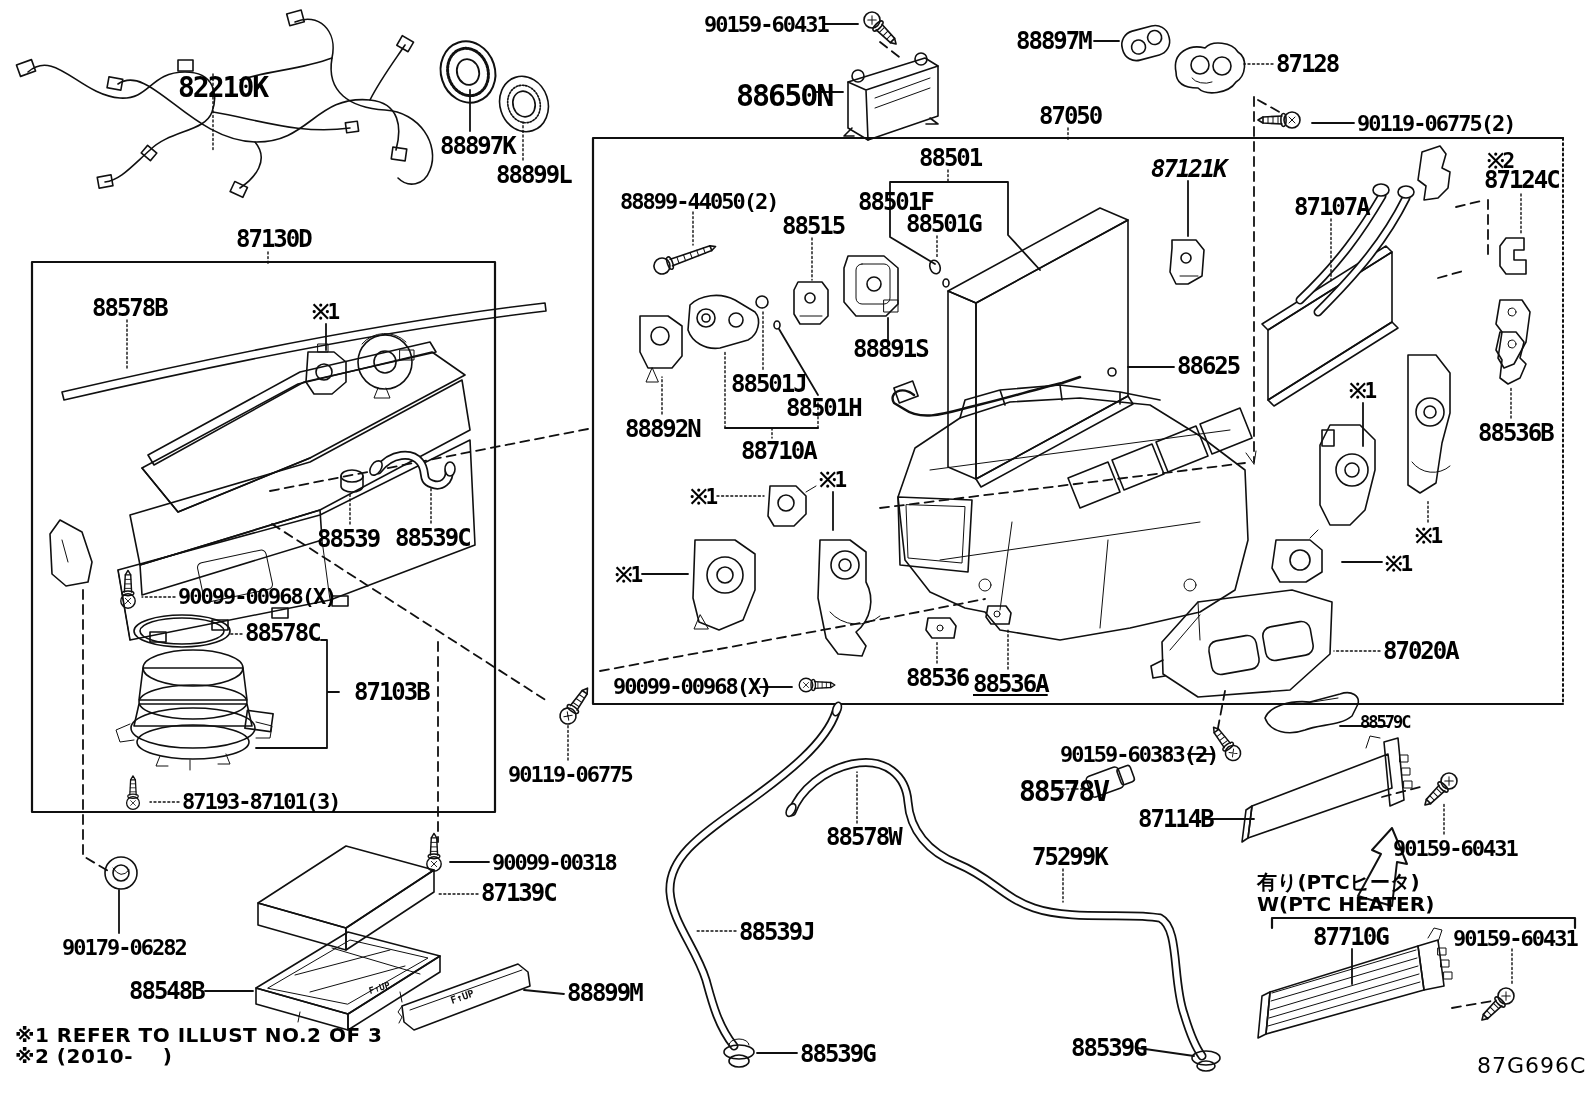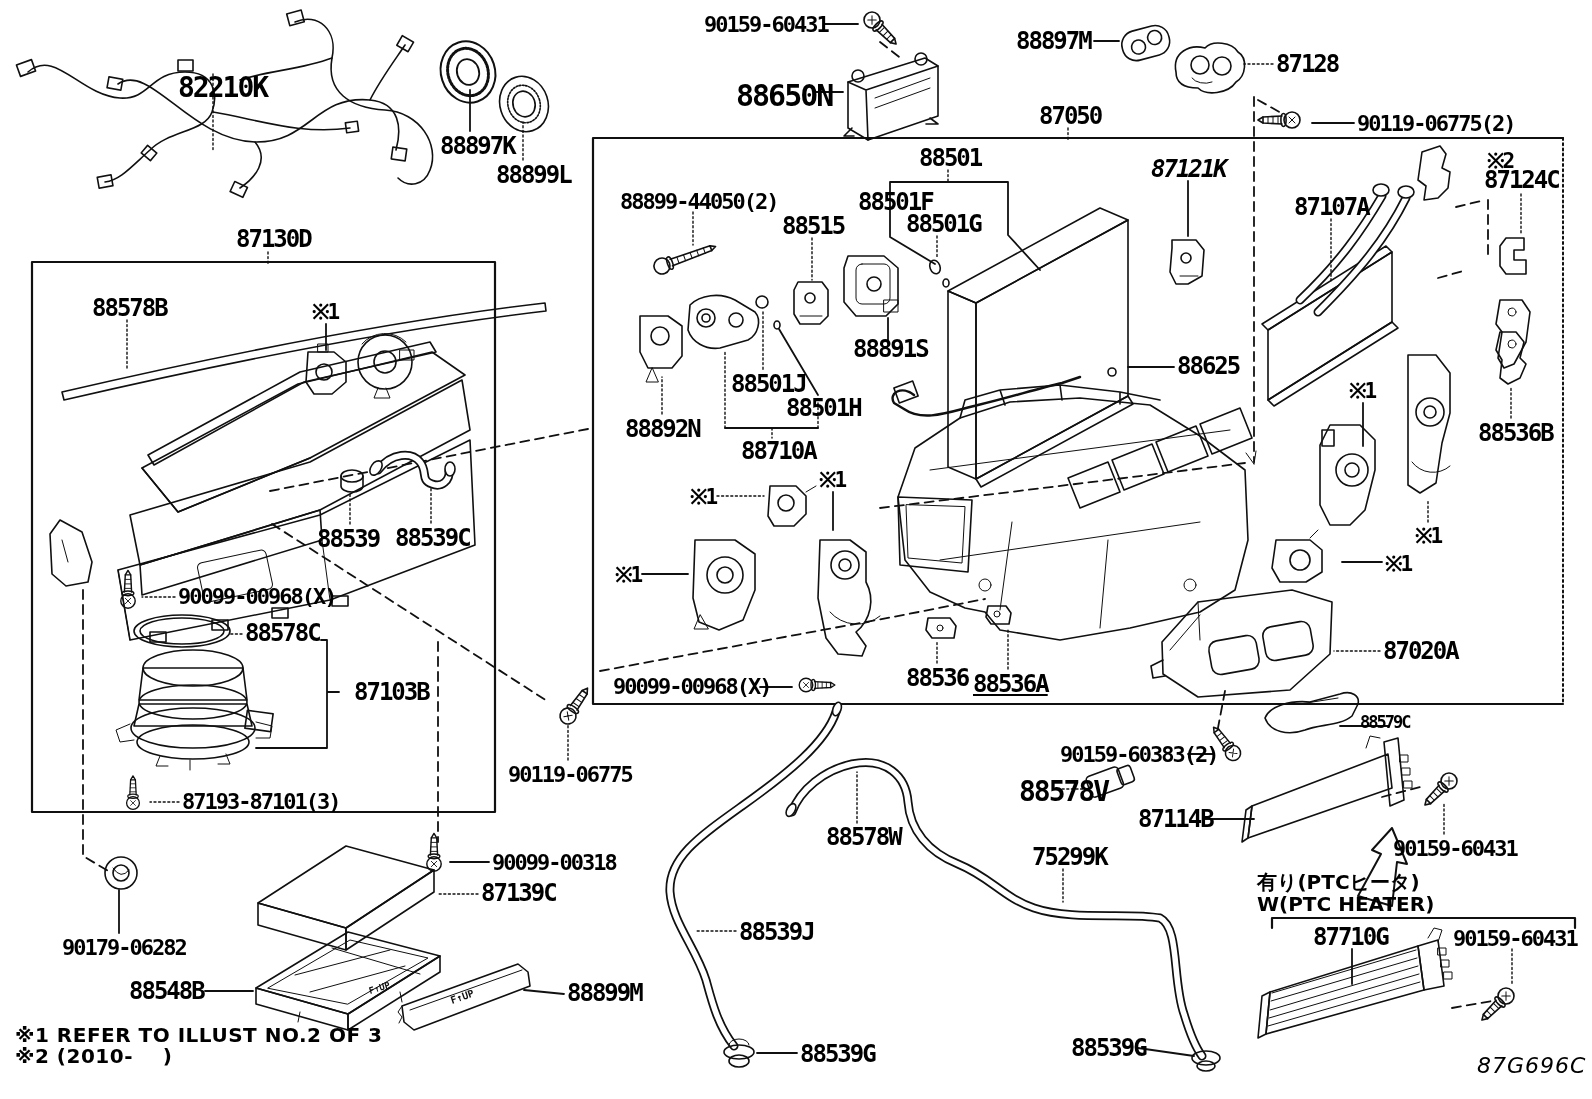--- a/index.html
+++ b/index.html
@@ -522,21 +522,21 @@
       <div class="lbl" style="left: 1385px; top: 553px; font-size: 21px;">※1</div>
       <div class="lbl" style="left: 1383px; top: 639px; font-size: 24px;">87020A</div>
       <div class="lbl" style="left: 1350px; top: 714px; font-size: 17px; margin-left: 10px;">88579C</div>
       <div class="lbl small" style="left: 1060px; top: 743px; font-size: 22px;">90159-60383(2)</div>
       <div class="lbl" style="left: 987px; top: 777px; font-size: 28px; margin-left: 32px;">88578V</div>
       <div class="lbl" style="left: 1138px; top: 807px; font-size: 24px;">87114B</div>
       <div class="lbl small" style="left: 1393px; top: 837px; font-size: 22px;">90159-60431</div>
       <div class="lbl" style="left: 1032px; top: 845px; font-size: 24px;">75299K</div>
       <div class="lbl" style="left: 1313px; top: 925px; font-size: 24px;">87710G</div>
       <div class="lbl small" style="left: 1453px; top: 927px; font-size: 22px;">90159-60431</div>
-      <div class="lbl light" style="left: 1477px; top: 1054px; font-size: 22px; font-style: italic;">87G696C</div>
+      <div class="lbl light" style="left: 1477px; top: 1054px; font-size: 22px;">87G696C</div>
       <div class="lbl" style="left: 1071px; top: 1036px; font-size: 24px;">88539G</div>
       <div class="lbl" style="left: 800px; top: 1042px; font-size: 24px;">88539G</div>
       <div class="lbl" style="left: 739px; top: 920px; font-size: 24px;">88539J</div>
       <div class="lbl" style="left: 826px; top: 825px; font-size: 24px;">88578W</div>
       <div class="lbl small" style="left: 178px; top: 585px; font-size: 22px;">90099-00968(X)</div>
       <div class="lbl" style="left: 245px; top: 621px; font-size: 24px;">88578C</div>
       <div class="lbl" style="left: 342px; top: 680px; font-size: 24px; margin-left: 12px;">87103B</div>
       <div class="lbl small" style="left: 182px; top: 790px; font-size: 22px;">87193-87101(3)</div>
       <div class="lbl small" style="left: 508px; top: 763px; font-size: 22px;">90119-06775</div>
       <div class="lbl small" style="left: 613px; top: 675px; font-size: 22px;">90099-00968(X)</div>

